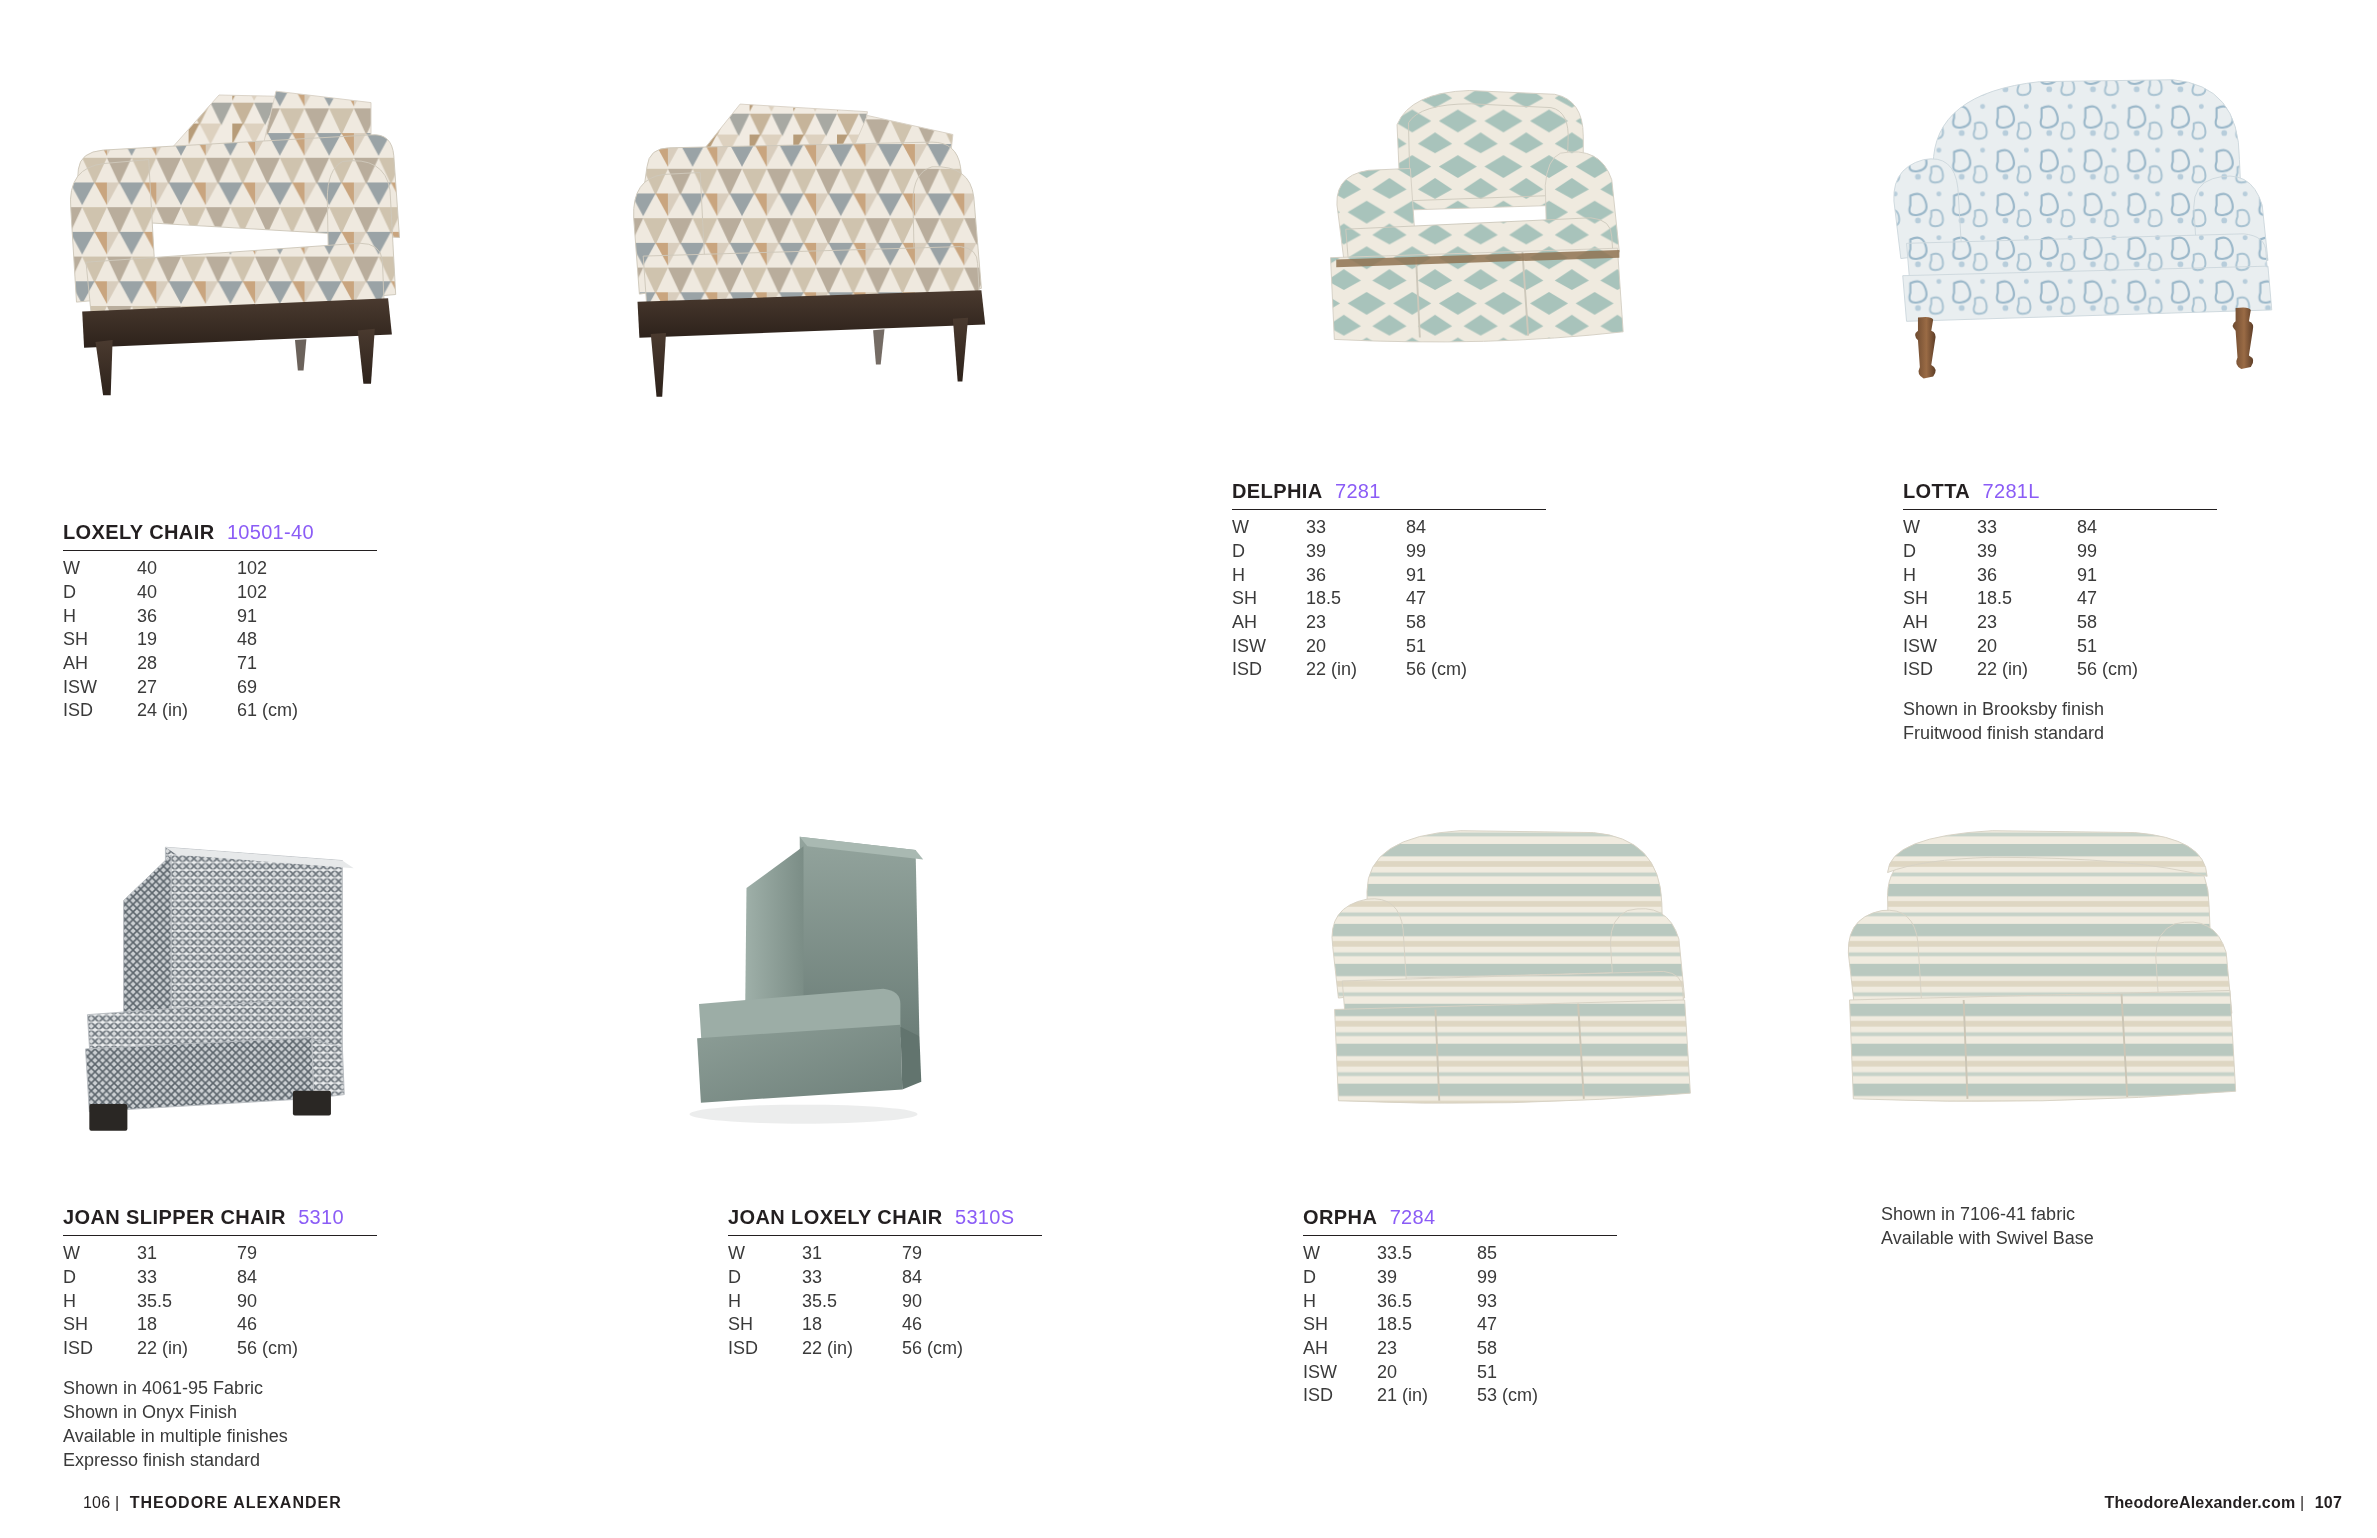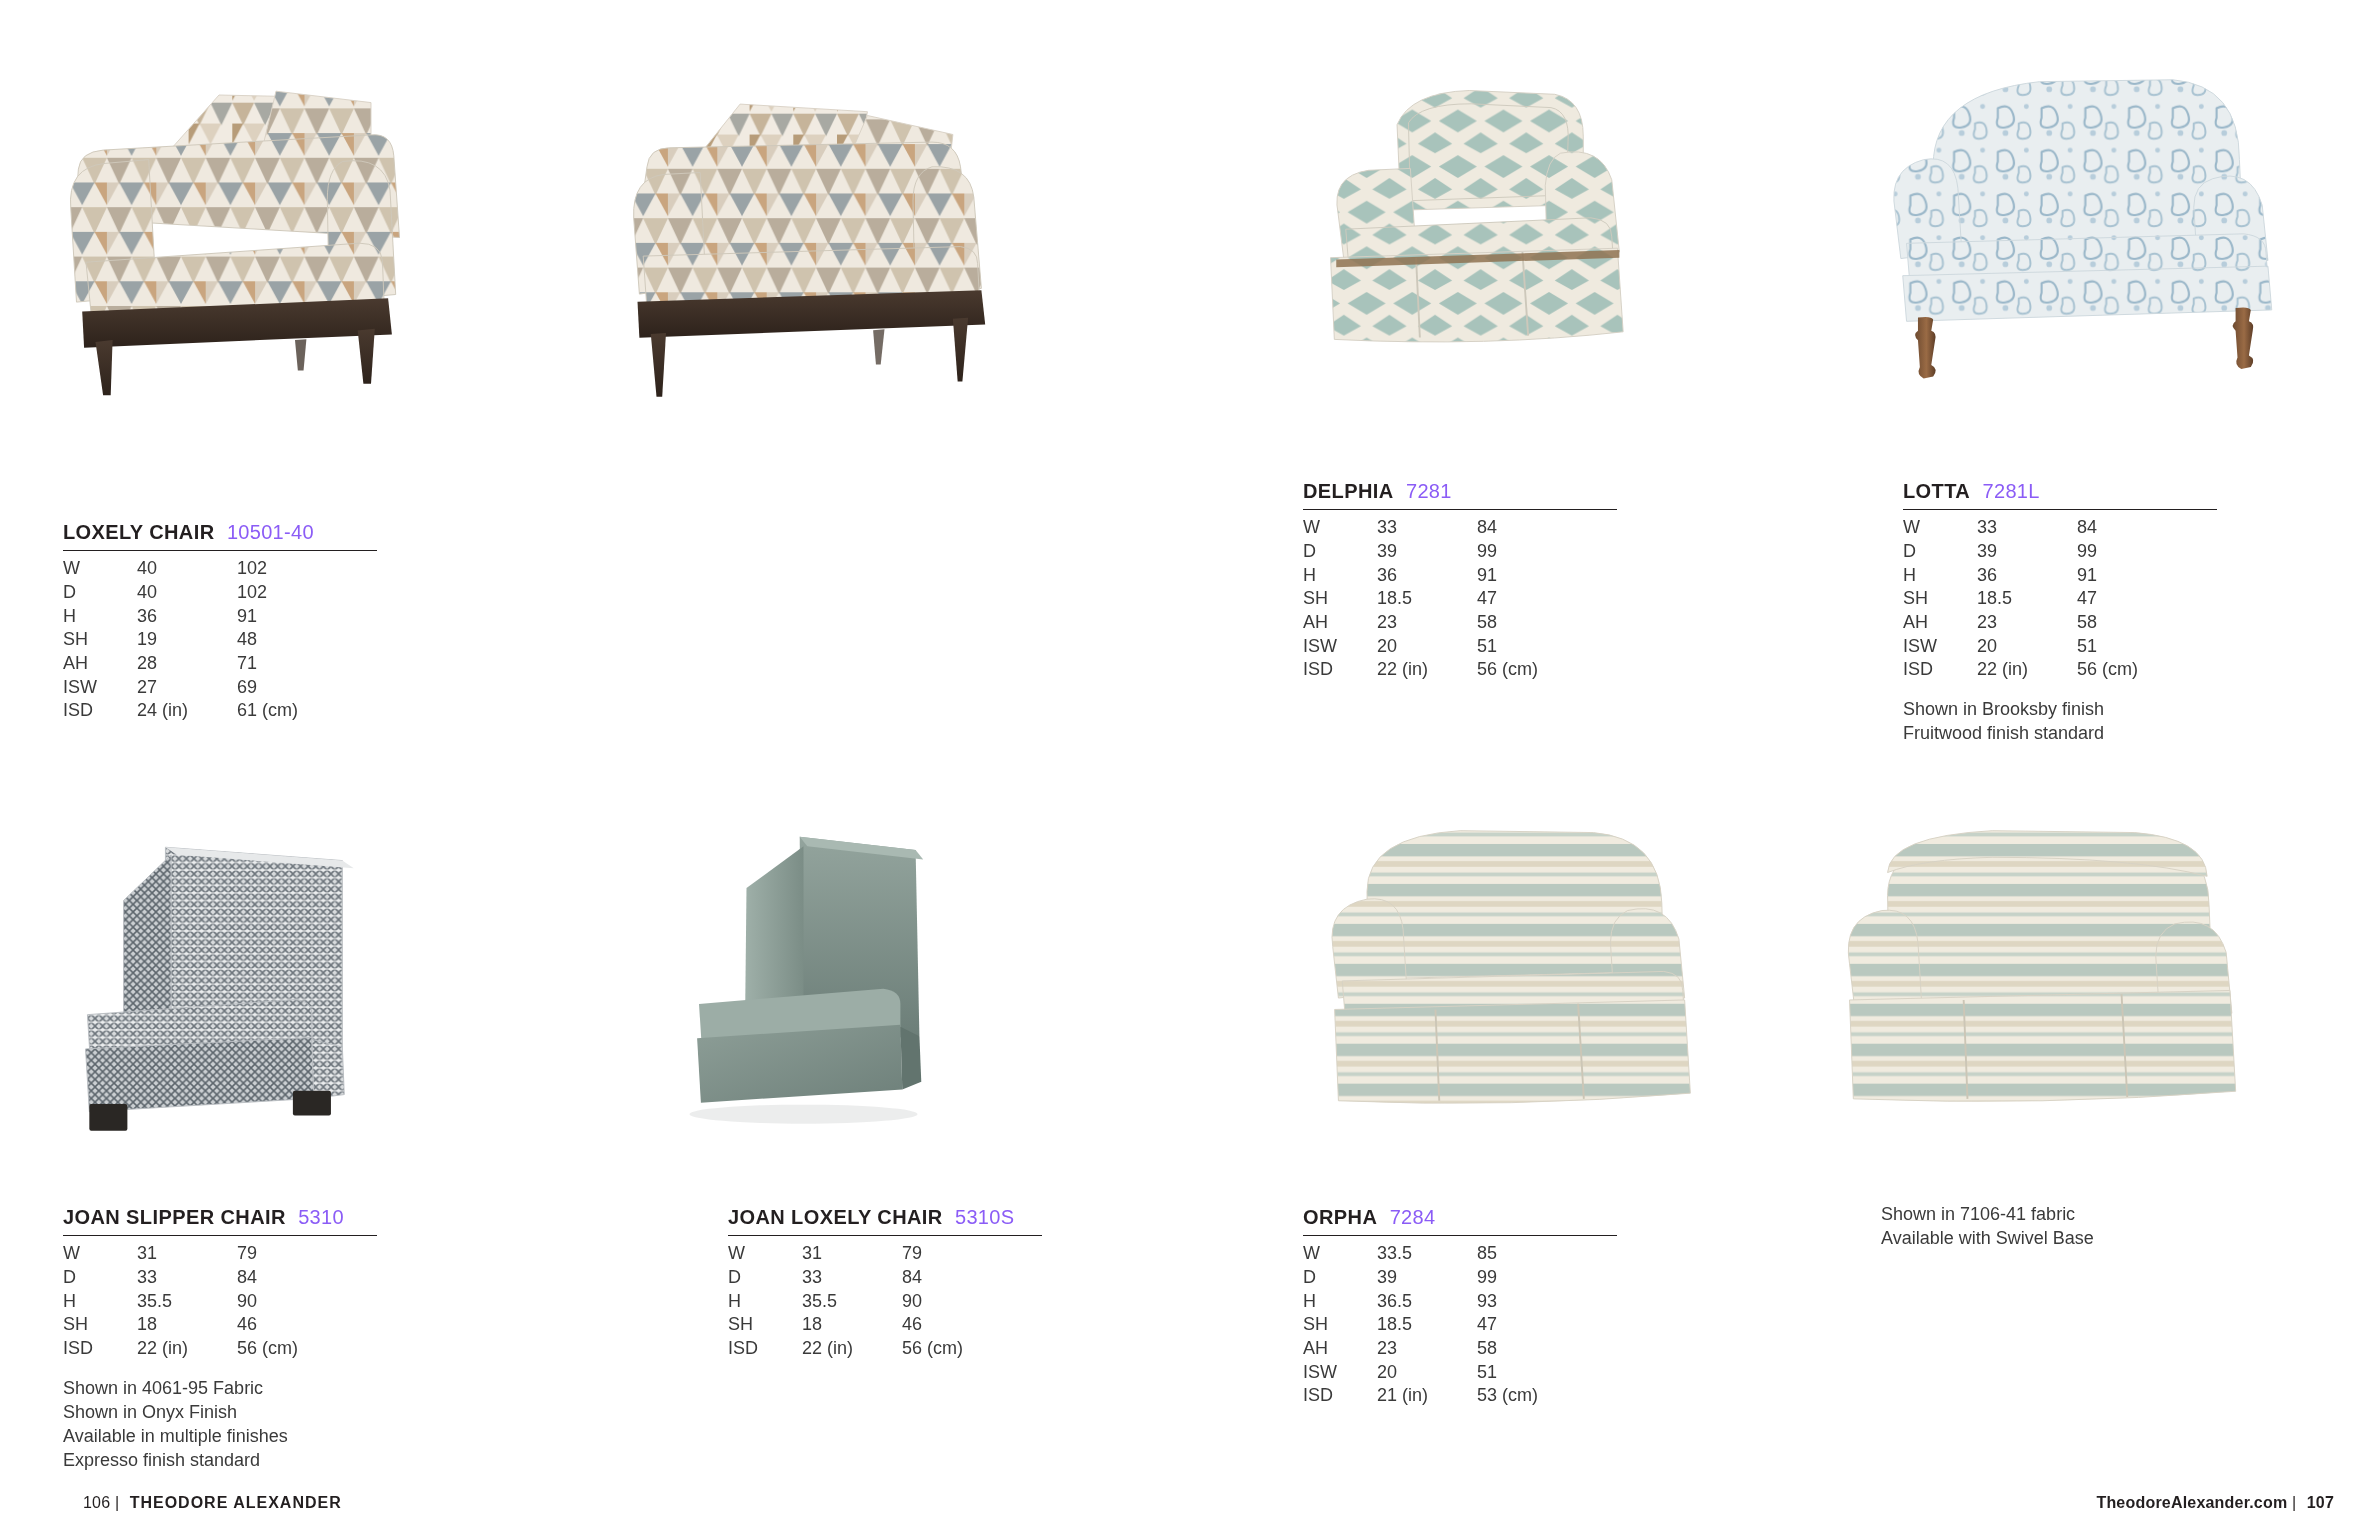--- a/index.html
+++ b/index.html
@@ -83,21 +83,21 @@
     letter-spacing: 0.2px;
   }
   .footer-left .pg { color: #231f20; margin-left: 39px; }
   .footer-left .brand {
     font-weight: bold;
     letter-spacing: 1px;
     margin-left: 5.7px;
   }
   .footer-right {
     position: absolute;
-    right: 44px;
+    right: 36px;
     bottom: 27px;
     font-size: 16px;
     color: #231f20;
     letter-spacing: 0.2px;
   }
   .footer-right .brand {
     font-weight: bold;
   }
   .footer-right .pg {
     margin-left: 5.7px;
@@ -281,21 +281,21 @@
       <tr>
             <td class="c0">ISD</td>
             <td class="c1">24 (in)</td>
             <td class="c2">61 (cm)</td>
           </tr>
     </tbody>
       </table>
   </div>
 
 
-  <div class="block" style="left:1303px; top:480px; width:314px;">
+  <div class="block" style="left:1232px; top:480px; width:314px;">
     <div class="title-row">
       <span class="title-name">DELPHIA</span>
       <span class="title-code">7281</span>
     </div>
     <table class="specs">
       <tbody>
           <tr>
             <td class="c0">W</td>
             <td class="c1">33</td>
             <td class="c2">84</td>

